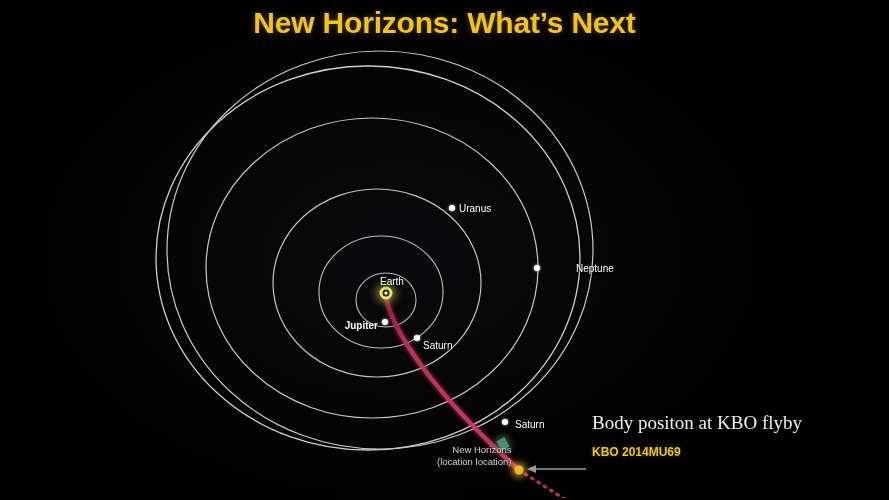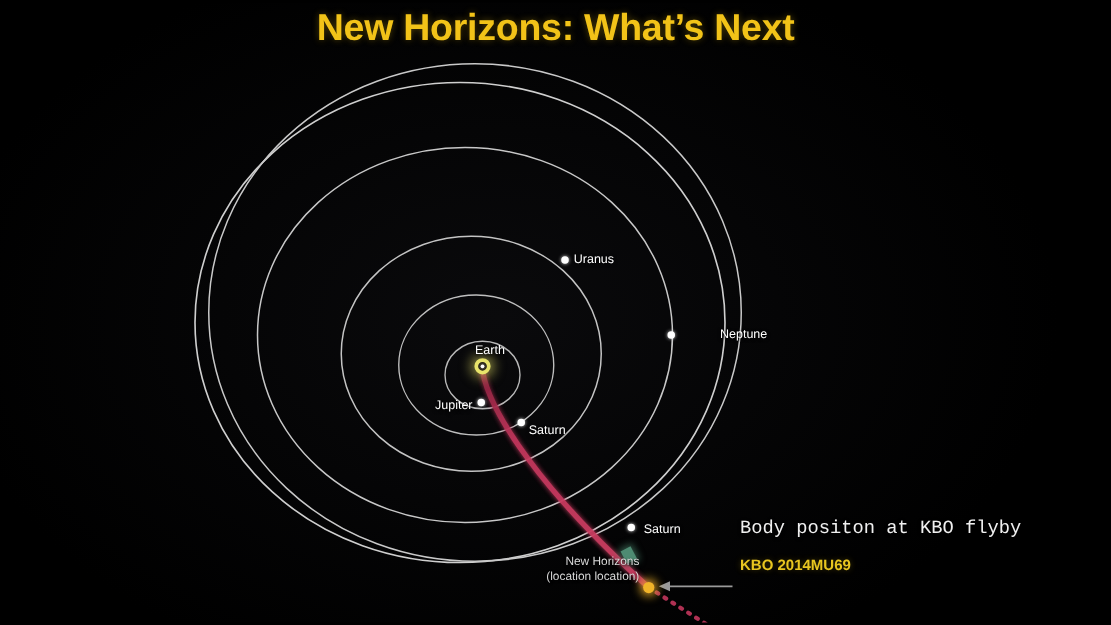--- a/index.html
+++ b/index.html
@@ -63,21 +63,21 @@
   .body-label {
     position: absolute;
     color: #ffffff;
     font-size: 10px;
     font-family: "Liberation Sans", sans-serif;
     white-space: nowrap;
     text-shadow: 0 1px 3px rgba(0,0,0,0.95);
     transform: translate(0, -50%);
   }
   .body-label.right-of { }
-  .body-label.left-of { transform: translate(-100%, -50%); }
+  .body-label.left-of { transform: translate(-100%, -50%); font-weight: bold; }
 
   
   #sun-marker {
     position: absolute;
     width: 13px;
     height: 13px;
     border-radius: 50%;
     border: 3px solid #e8e46a;
     background: #1a1608;
     box-shadow: 0 0 9px 3px rgba(232,228,106,0.55);
@@ -118,23 +118,23 @@
 
   
   #annotation {
     position: absolute;
     left: 592px;
     top: 412px;
     width: 280px;
   }
   .anno-line {
     color: #f0f0f0;
-    font-size: 15px;
+    font-size: 19px;
     line-height: 21px;
-    font-family: Liberation Mono, monospace;
+    font-family: Liberation Serif, serif;
     white-space: nowrap;
     text-shadow: 0 1px 3px rgba(0,0,0,0.95);
   }
   #kbo-name {
     margin-top: 9px;
     color: #E8C520;
     font-size: 12px;
     font-weight: bold;
     line-height: 20px;
     font-family: "Liberation Sans", sans-serif;

